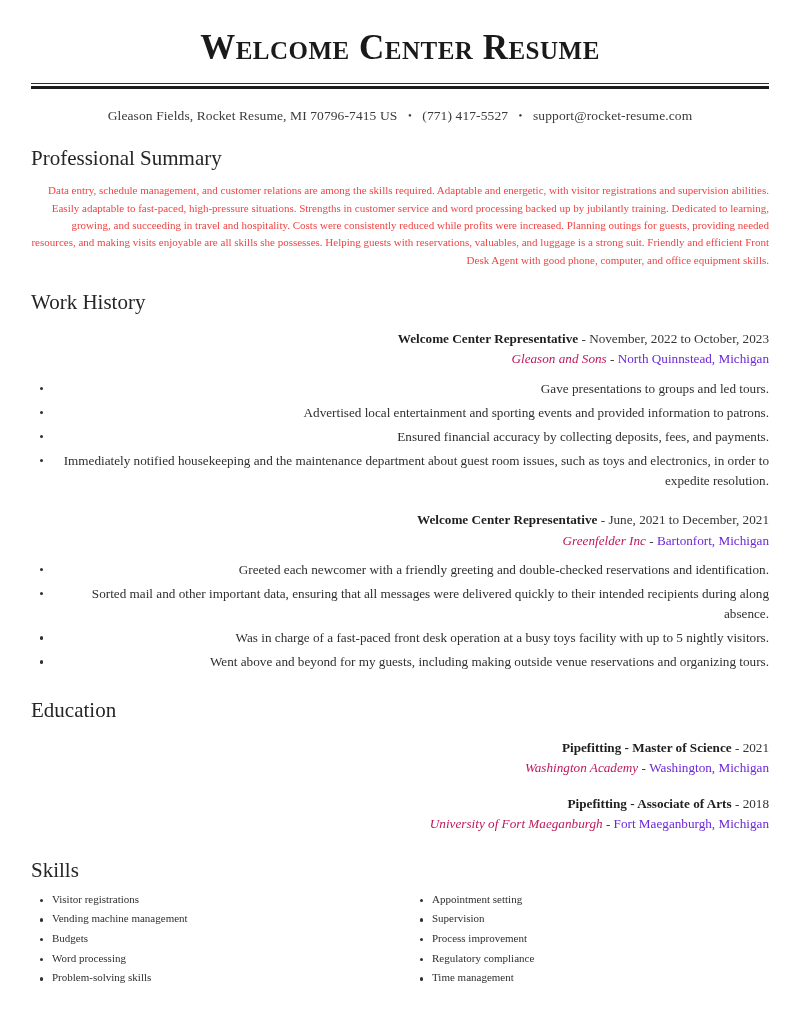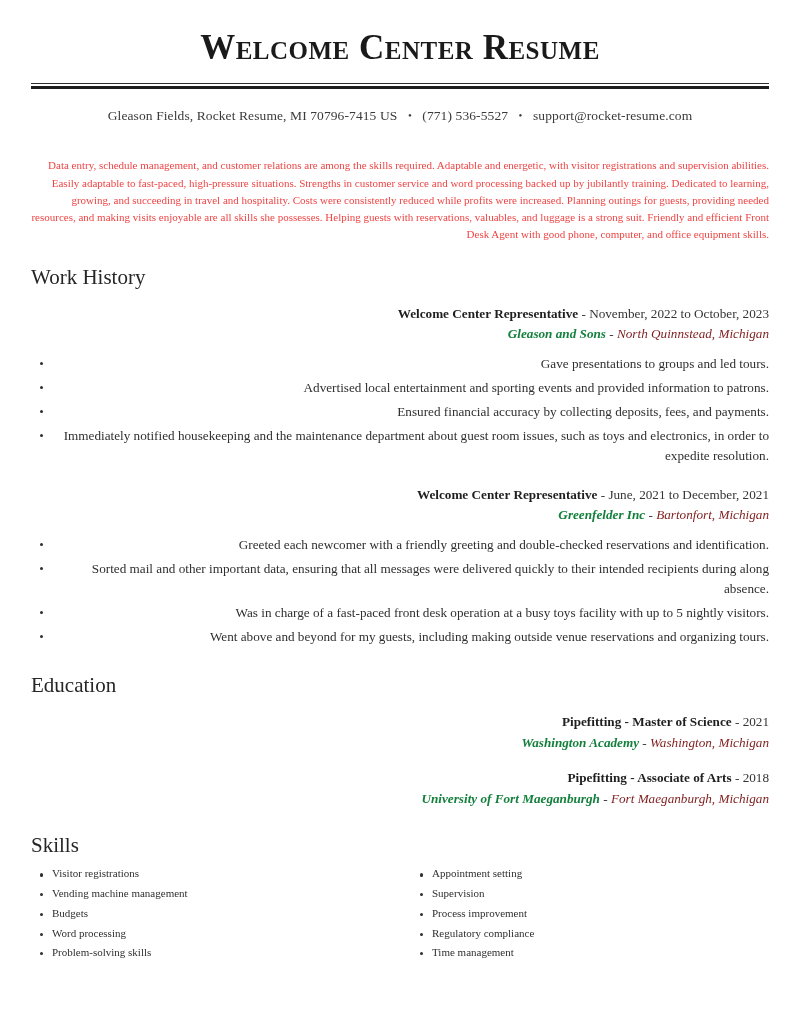--- a/index.html
+++ b/index.html
@@ -110,27 +110,26 @@
     font-weight: bold;
     color: #1f1f1f;
   }
   .entry-dates { color: #343434; }
   .entry-line2 {
     font-size: 13.2px;
     line-height: 1.55;
     color: #2f2f2f;
   }
   .entry-org {
-    font-weight: bold;
+    font-weight: normal;
     font-style: italic;
-    color: #15803d;
+    color: #be185d;
   }
   .entry-loc {
-    font-style: italic;
-    color: #7f1d1d;
+    color: #6d28d9;
   }
   .dash { color: #3a3a3a; }
 
   
   ul.bullets {
     list-style: none;
     margin: 0;
     padding: 9px 0 0 0;
   }
   ul.bullets li {
@@ -196,26 +195,27 @@
 
   <div class="rule-group">
     <div class="rule-thin"></div>
     <div class="rule-gap"></div>
     <div class="rule-thick"></div>
   </div>
 
   <div class="contact-line">
     <span>Gleason Fields, Rocket Resume, MI 70796-7415 US</span>
     <span class="contact-sep">•</span>
-    <span>(771) 536-5527</span>
+    <span>(771) 417-5527</span>
     <span class="contact-sep">•</span>
     <span>support@rocket-resume.com</span>
   </div>
 
   <div class="section" id="section-summary">
+    <h2 class="section-title">Professional Summary</h2>
     <p class="summary-text">Data entry, schedule management, and customer relations are among the skills required. Adaptable and energetic, with visitor registrations and supervision abilities. Easily adaptable to fast-paced, high-pressure situations. Strengths in customer service and word processing backed up by jubilantly training. Dedicated to learning, growing, and succeeding in travel and hospitality. Costs were consistently reduced while profits were increased. Planning outings for guests, providing needed resources, and making visits enjoyable are all skills she possesses. Helping guests with reservations, valuables, and luggage is a strong suit. Friendly and efficient Front Desk Agent with good phone, computer, and office equipment skills.</p>
   </div>
 
   <div class="section" id="section-work">
     <h2 class="section-title">Work History</h2>
 
     <div class="entry first">
       <div class="entry-line1">
         <span class="entry-role">Welcome Center Representative</span><span class="dash">&nbsp;-&nbsp;</span><span class="entry-dates">November, 2022 to October, 2023</span>
       </div>

